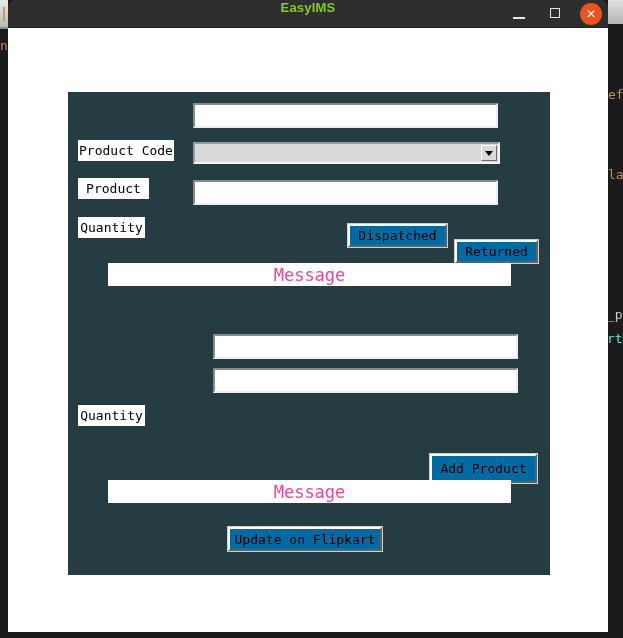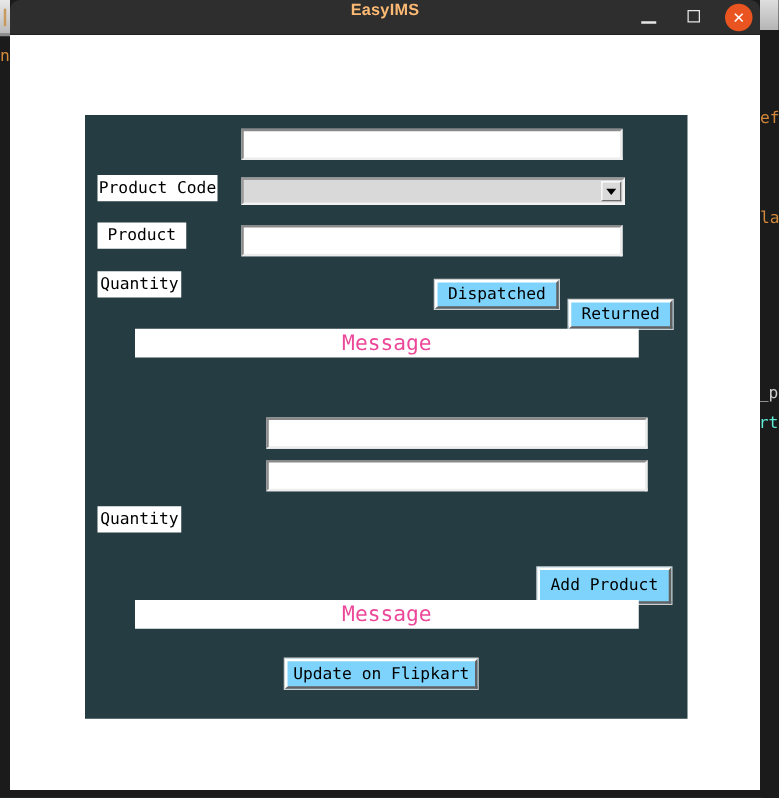--- a/index.html
+++ b/index.html
@@ -28,21 +28,21 @@
   .window {
     position:absolute; left:8px; top:0; width:600px; height:632px;
   }
   .titlebar {
     position:absolute; left:0; top:0; width:600px; height:28px;
     background:#2e2e2e; border-radius:8px 8px 0 0; border-bottom:1px solid #202020;
     box-sizing:border-box;
   }
   .titlebar-title {
     position:absolute; left:0; right:0; top:0; height:14px; line-height:27px;
-    text-align:center; color:#fdba74;
+    text-align:center; color:#84cc16;
     font:bold 13px "Liberation Sans", sans-serif; letter-spacing:.2px;
   }
   .ctl-min {
     position:absolute; left:505px; top:17px; width:12px; height:2px; background:#e6e6e6;
   }
   .ctl-max {
     position:absolute; left:542px; top:8px; width:10px; height:10px;
     border:1.5px solid #e6e6e6; background:transparent; box-sizing:border-box;
   }
   .ctl-close {
@@ -77,21 +77,21 @@
   .tk-combo-arrowbtn {
     position:absolute; right:1px; top:1px; bottom:1px; width:14px;
     background:#d9d9d9; border:1px solid; border-color:#ffffff #6a6a6a #6a6a6a #ffffff;
     display:flex; align-items:center; justify-content:center;
   }
   .tk-combo-arrow {
     width:0; height:0; border-left:4px solid transparent;
     border-right:4px solid transparent; border-top:5px solid #000;
   }
   .tk-button {
-    position:absolute; background:#7dd3fc; color:#000000;
+    position:absolute; background:#0369a1; color:#000000;
     border:2px solid; border-color:#ffffff #616161 #616161 #ffffff;
     box-shadow:0 0 0 1px #cfcfcf;
     font:13px "DejaVu Sans Mono", monospace;
     display:flex; align-items:center; justify-content:center;
     box-sizing:border-box; cursor:default; padding:0;
   }
   .tk-message {
     position:absolute; background:#ffffff; color:#ec4899;
     font:17px "DejaVu Sans Mono", monospace;
     display:flex; align-items:center; justify-content:center; box-sizing:border-box;

